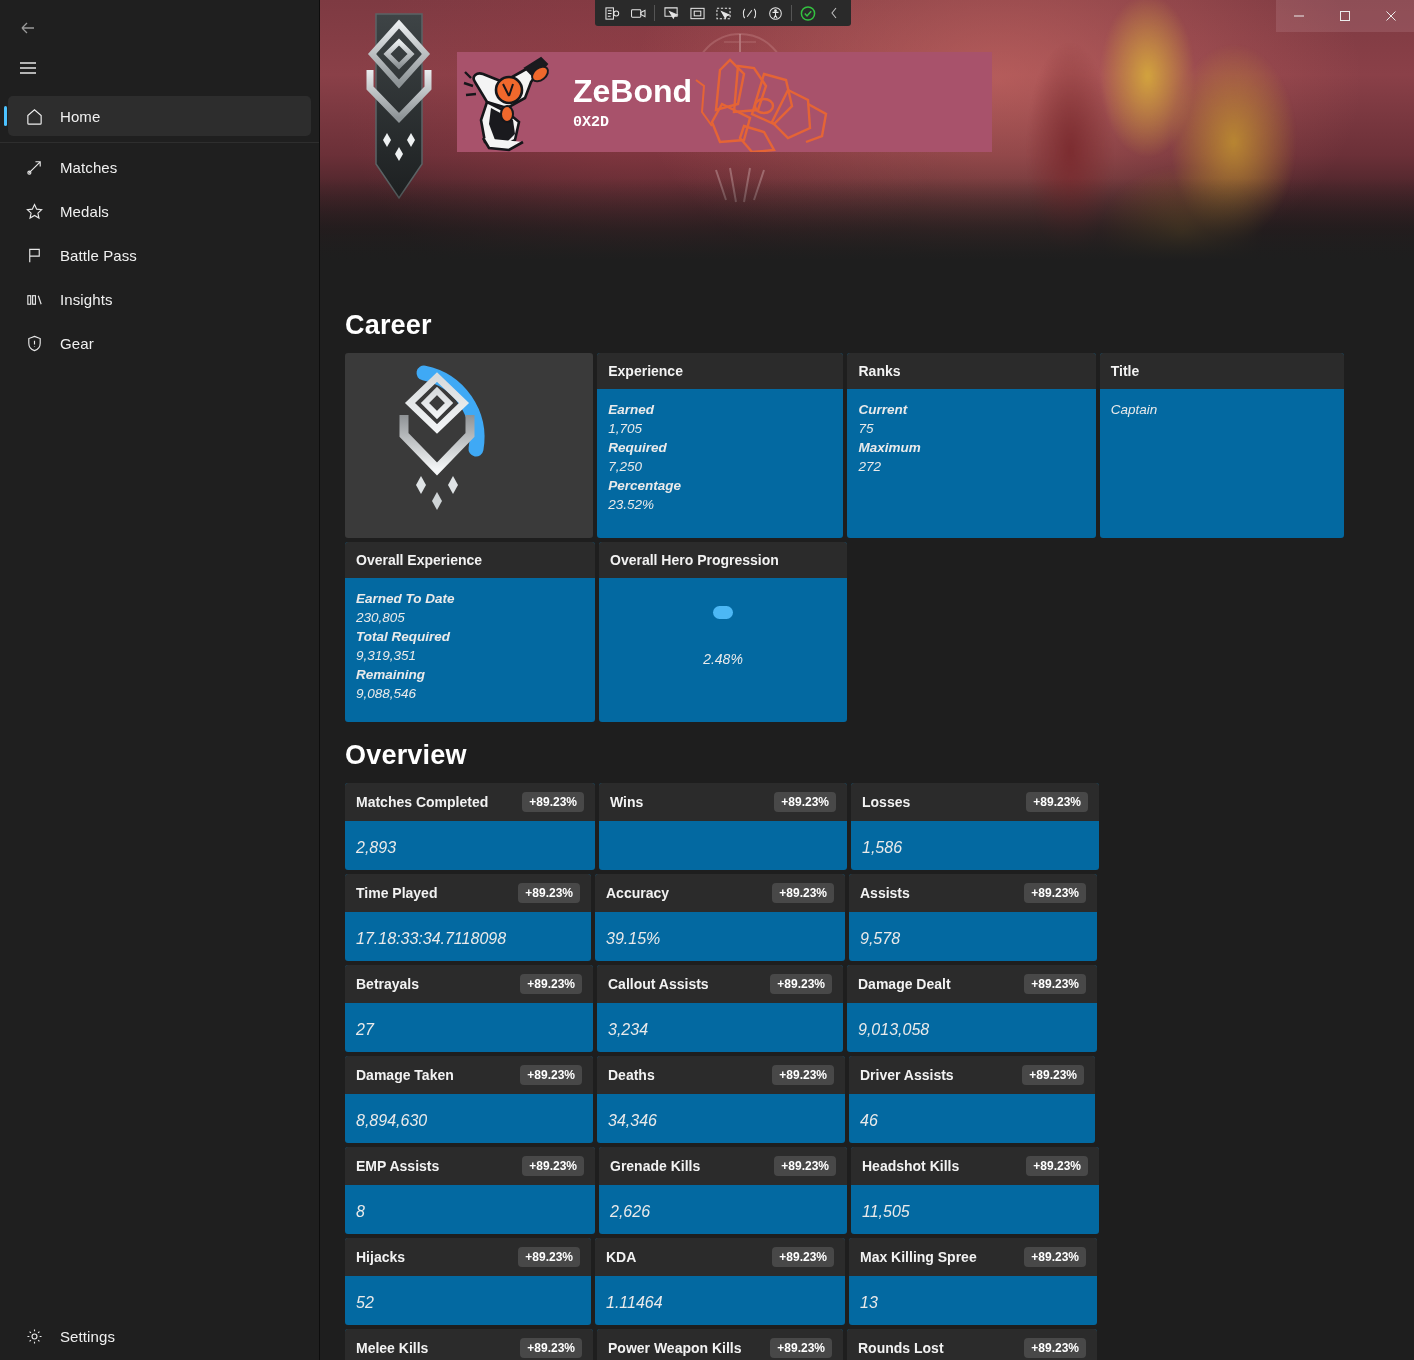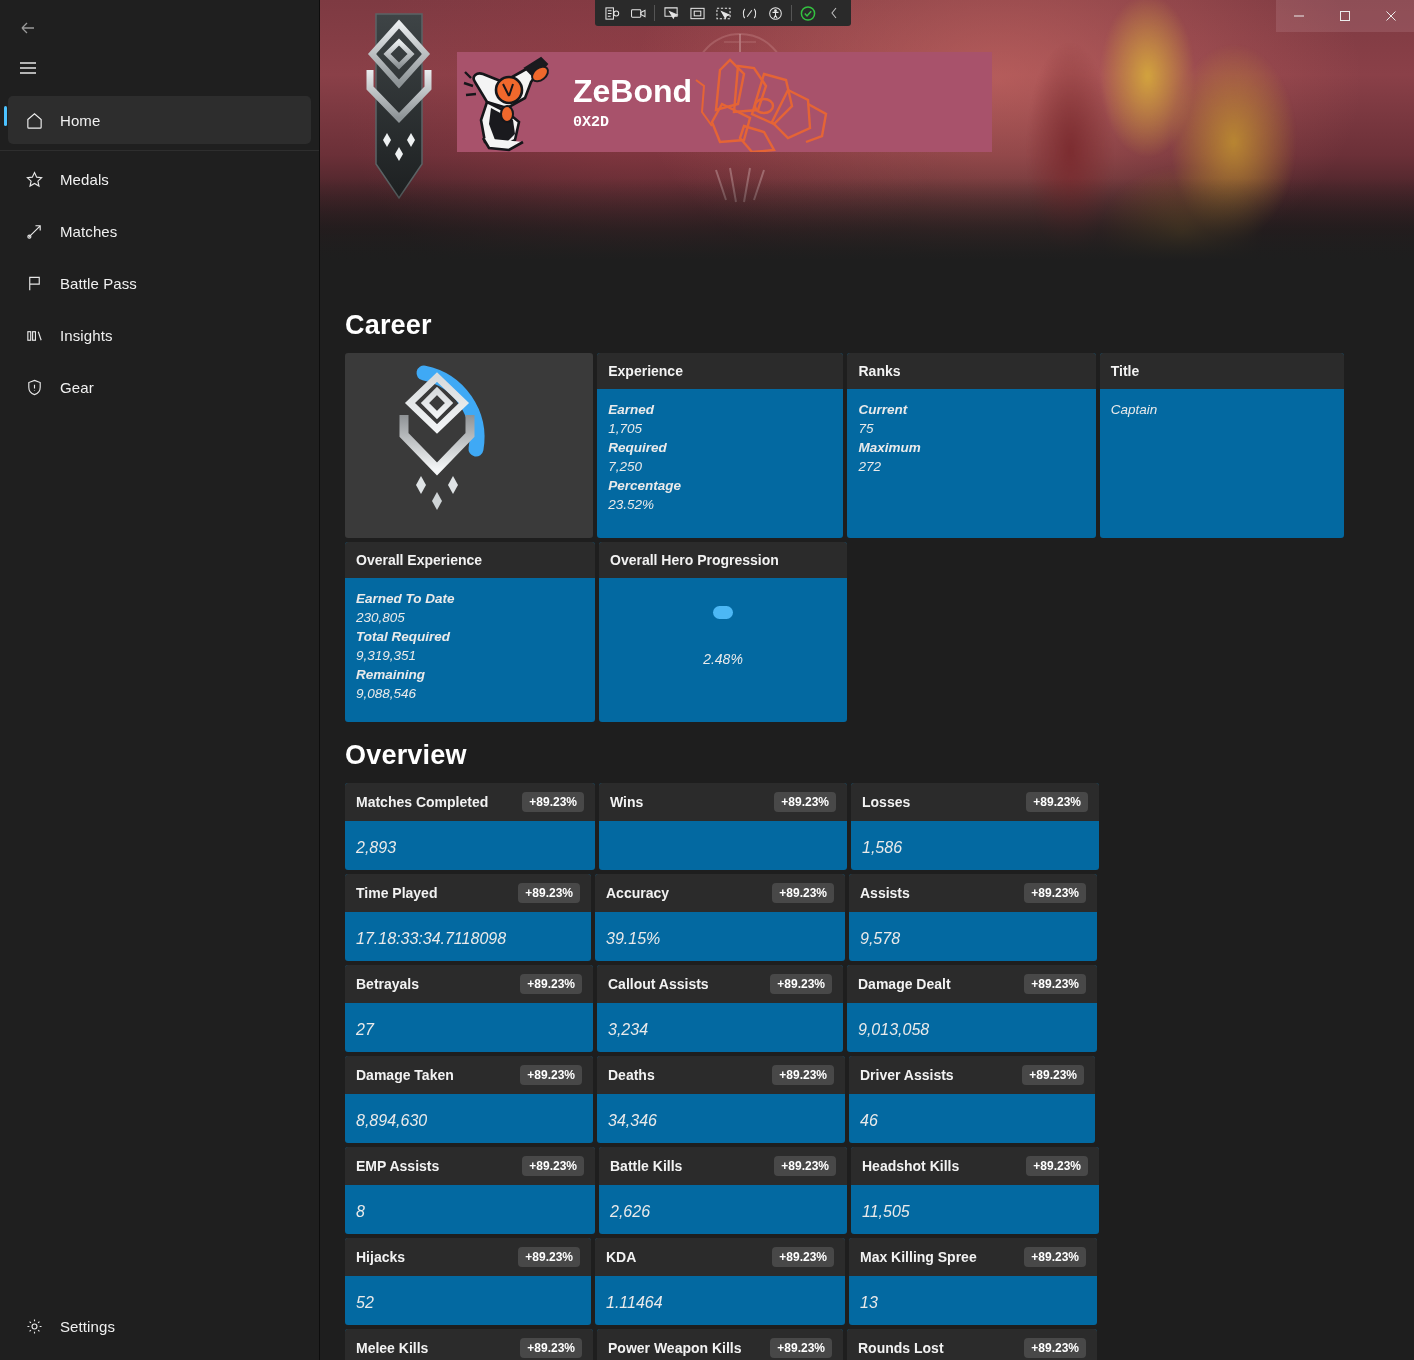--- a/index.html
+++ b/index.html
@@ -23,35 +23,35 @@
   .side-top { padding-top:8px; }
   .icon-btn {
     width:44px; height:40px;
     display:flex; align-items:center; justify-content:center;
     margin-left:6px;
     border-radius:4px;
   }
   .icon-btn svg { display:block; }
   .nav-list { margin-top:8px; }
   .nav-item {
-    height:48px; margin:0 8px 4px 8px;
+    height:40px; margin:0 8px 4px 8px;
     display:flex; align-items:center;
     border-radius:5px;
     position:relative;
     padding-left:12px;
   }
   .nav-item.selected { background:#2d2d2d; }
   .nav-item.selected::before {
     content:""; position:absolute; left:-4px; top:10px;
     width:3px; height:20px; border-radius:2px; background:#4cc2ff;
   }
   .nav-ico { width:28px; display:flex; align-items:center; justify-content:center; }
   .nav-label { color:#f0f0f0; font-size:15px; margin-left:12px; letter-spacing:.1px; }
   .nav-sep { height:1px; background:#2e2e2e; margin:6px 0 4px 0; }
-  .side-bottom { margin-top:auto; padding-bottom:6px; }
+  .side-bottom { margin-top:auto; padding-bottom:0; }
 
   
   .main {
     flex:1 1 auto; height:1360px;
     background:#1e1e1e;
     position:relative;
     overflow:hidden;
   }
   
   .banner {
@@ -206,34 +206,34 @@
           </svg>
         </span>
         <span class="nav-label">Home</span>
       </div>
 
       <div class="nav-sep"></div>
 
       <div class="nav-item">
         <span class="nav-ico">
           <svg width="19" height="19" viewBox="0 0 20 20" fill="none" stroke="#e8e8e8" stroke-width="1.2">
-            <path d="M10 2.6l2.3 4.9 5.2.6-3.9 3.6 1.1 5.2-4.7-2.7-4.7 2.7 1.1-5.2L2.5 8.1l5.2-.6z"></path>
+            <path d="M4 16L16 4M11 4h5v5"></path>
+              <circle cx="4.6" cy="15.4" r="1.6"></circle>
           </svg>
         </span>
-        <span class="nav-label">Medals</span>
+        <span class="nav-label">Matches</span>
       </div>
 
       <div class="nav-item">
         <span class="nav-ico">
           <svg width="19" height="19" viewBox="0 0 20 20" fill="none" stroke="#e8e8e8" stroke-width="1.2">
-            <path d="M4 16L16 4M11 4h5v5"></path>
-              <circle cx="4.6" cy="15.4" r="1.6"></circle>
+            <path d="M10 2.6l2.3 4.9 5.2.6-3.9 3.6 1.1 5.2-4.7-2.7-4.7 2.7 1.1-5.2L2.5 8.1l5.2-.6z"></path>
           </svg>
         </span>
-        <span class="nav-label">Matches</span>
+        <span class="nav-label">Medals</span>
       </div>
 
       <div class="nav-item">
         <span class="nav-ico">
           <svg width="19" height="19" viewBox="0 0 20 20" fill="none" stroke="#e8e8e8" stroke-width="1.2">
             <path d="M5 3v14M5 3.6h10v7H5z"></path>
           </svg>
         </span>
         <span class="nav-label">Battle Pass</span>
       </div>
@@ -635,21 +635,21 @@
             <div class="card-head">
               <span class="t">EMP Assists</span>
               <span class="badge">+89.23%</span>
             </div>
             <div class="card-body">
               <div class="val">8</div>
             </div>
           </div>
           <div class="card ocard">
             <div class="card-head">
-              <span class="t">Battle Kills</span>
+              <span class="t">Grenade Kills</span>
               <span class="badge">+89.23%</span>
             </div>
             <div class="card-body">
               <div class="val">2,626</div>
             </div>
           </div>
           <div class="card ocard">
             <div class="card-head">
               <span class="t">Headshot Kills</span>
               <span class="badge">+89.23%</span>

